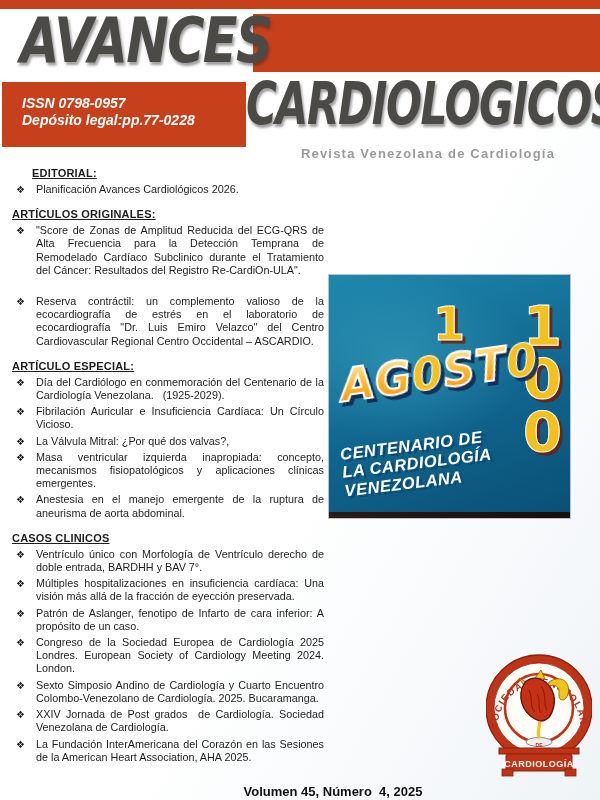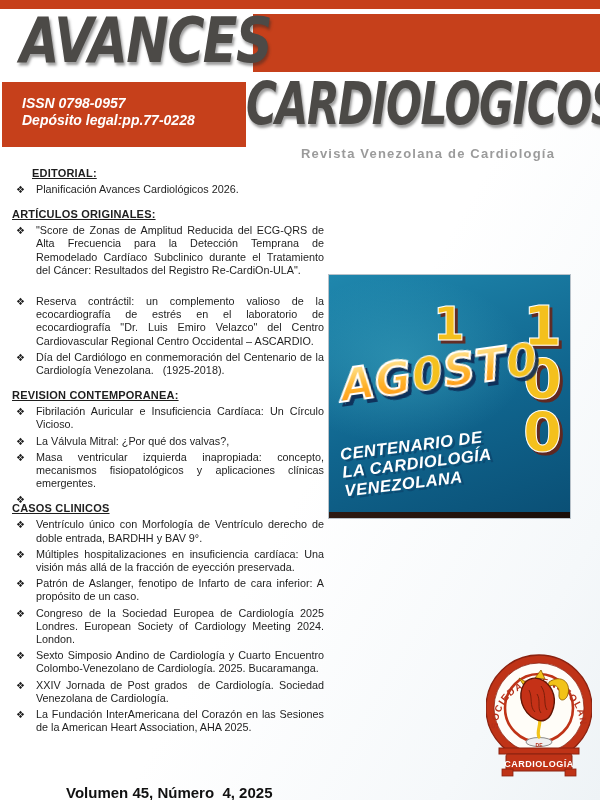--- a/index.html
+++ b/index.html
@@ -87,22 +87,22 @@
     position:absolute; left:10px; top:170px;
     transform:rotate(-7deg); transform-origin:left top;
     color:#ffffff; font-weight:800; font-style:italic;
     font-size:16.5px; line-height:1.12; letter-spacing:0.5px;
     text-shadow:2.5px 2.5px 0 #0c4a72;
   }
 
   
   .logo-svg { position:absolute; left:486px; top:650px; width:106px; height:132px; }
   .footer-volume {
-    position:absolute; top:784px; left:66px; width:534px; text-align:left;
-    font-weight:bold; font-size:15px; color:#111; white-space:pre-wrap;
+    position:absolute; top:784px; left:66px; width:534px; text-align:center;
+    font-weight:bold; font-size:13px; color:#111; white-space:pre-wrap;
   }
 </style>
 </head>
 <body>
 
 <div class="page">
 
   <div class="top-strip"></div>
   <div class="red-block-right"></div>
   <div class="title-avances">AVANCES</div>
@@ -121,32 +121,32 @@
       <div class="toc-section">
         <div class="toc-heading">EDITORIAL:</div>
         <div class="toc-item"><span class="toc-bullet">❖</span><span>Planificación Avances Cardiológicos 2026.</span></div>
       </div>
       <div class="toc-section">
         <div class="toc-heading">ARTÍCULOS ORIGINALES:</div>
         <div class="toc-item"><span class="toc-bullet">❖</span><span>"Score de Zonas de Amplitud Reducida del ECG-QRS de Alta Frecuencia para la Detección Temprana de Remodelado Cardíaco Subclinico durante el Tratamiento del Cáncer: Resultados del Registro Re-CardiOn-ULA".</span></div>
         <div class="toc-item"><span class="toc-bullet">❖</span><span>Reserva contráctil: un complemento valioso de la ecocardiografía de estrés en el laboratorio de ecocardiografía "Dr. Luis Emiro Velazco" del Centro Cardiovascular Regional Centro Occidental – ASCARDIO.</span></div>
       </div>
       <div class="toc-section">
-        <div class="toc-item"><span class="toc-bullet">❖</span><span>Día del Cardiólogo en conmemoración del Centenario de la Cardiología Venezolana.   (1925-2018).</span></div>
-      </div>
-      <div class="toc-section">
-        <div class="toc-heading">REVISION CONTEMPORANEA:</div>
+        <div class="toc-heading">ARTÍCULO ESPECIAL:</div>
+        <div class="toc-item"><span class="toc-bullet">❖</span><span>Día del Cardiólogo en conmemoración del Centenario de la Cardiología Venezolana.   (1925-2029).</span></div>
+      </div>
+      <div class="toc-section">
         <div class="toc-item"><span class="toc-bullet">❖</span><span>Fibrilación Auricular e Insuficiencia Cardíaca: Un Círculo Vicioso.</span></div>
         <div class="toc-item"><span class="toc-bullet">❖</span><span>La Válvula Mitral: ¿Por qué dos valvas?,</span></div>
         <div class="toc-item"><span class="toc-bullet">❖</span><span>Masa ventricular izquierda inapropiada: concepto, mecanismos fisiopatológicos y aplicaciones clínicas emergentes.</span></div>
-        <div class="toc-item"><span class="toc-bullet">❖</span></div>
+        <div class="toc-item"><span class="toc-bullet">❖</span><span>Anestesia en el manejo emergente de la ruptura de aneurisma de aorta abdominal.</span></div>
       </div>
       <div class="toc-section">
         <div class="toc-heading">CASOS CLINICOS</div>
-        <div class="toc-item"><span class="toc-bullet">❖</span><span>Ventrículo único con Morfología de Ventrículo derecho de doble entrada, BARDHH y BAV 9°.</span></div>
+        <div class="toc-item"><span class="toc-bullet">❖</span><span>Ventrículo único con Morfología de Ventrículo derecho de doble entrada, BARDHH y BAV 7°.</span></div>
         <div class="toc-item"><span class="toc-bullet">❖</span><span>Múltiples hospitalizaciones en insuficiencia cardíaca: Una visión más allá de la fracción de eyección preservada.</span></div>
         <div class="toc-item"><span class="toc-bullet">❖</span><span>Patrón de Aslanger, fenotipo de Infarto de cara inferior: A propósito de un caso.</span></div>
       </div>
       <div class="toc-section">
         <div class="toc-item"><span class="toc-bullet">❖</span><span>Congreso de la Sociedad Europea de Cardiología 2025 Londres. European Society of Cardiology Meeting 2024. London.</span></div>
         <div class="toc-item"><span class="toc-bullet">❖</span><span>Sexto Simposio Andino de Cardiología y Cuarto Encuentro Colombo-Venezolano de Cardiología. 2025. Bucaramanga.</span></div>
         <div class="toc-item"><span class="toc-bullet">❖</span><span>XXIV Jornada de Post grados  de Cardiología. Sociedad Venezolana de Cardiología.</span></div>
         <div class="toc-item"><span class="toc-bullet">❖</span><span>La Fundación InterAmericana del Corazón en las Sesiones de la American Heart Association, AHA 2025.</span></div>
       </div>
     </div>

